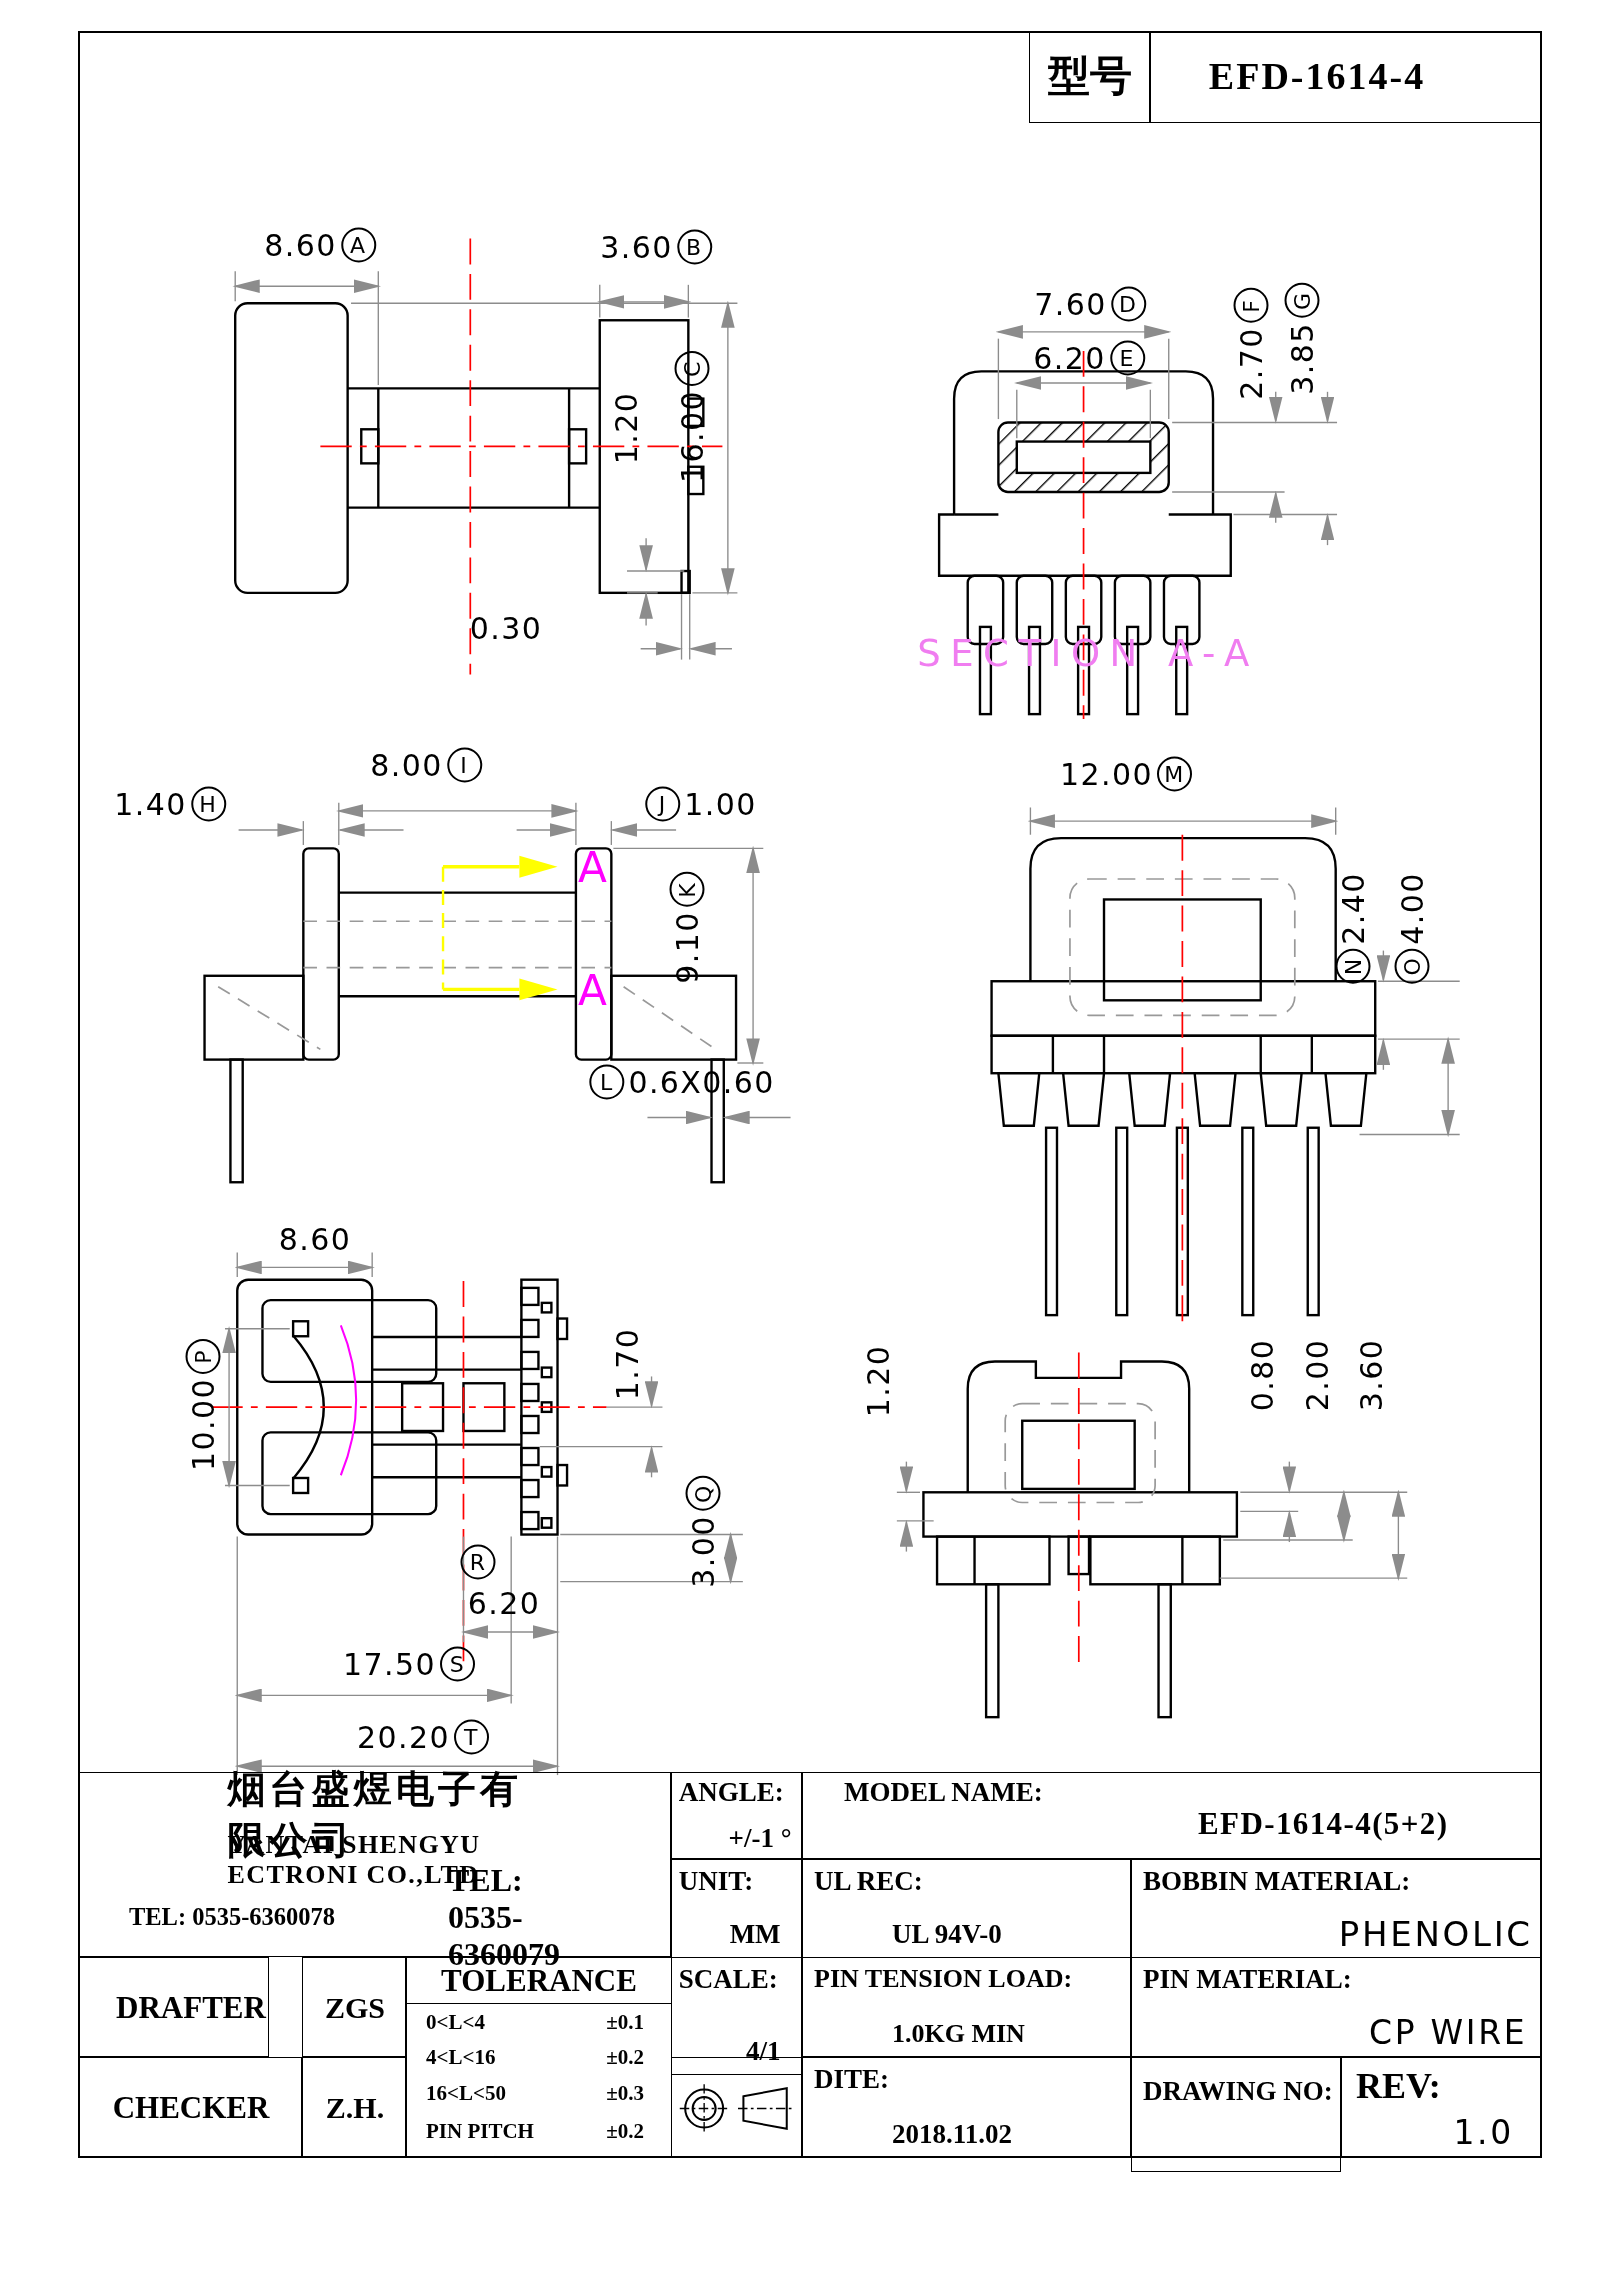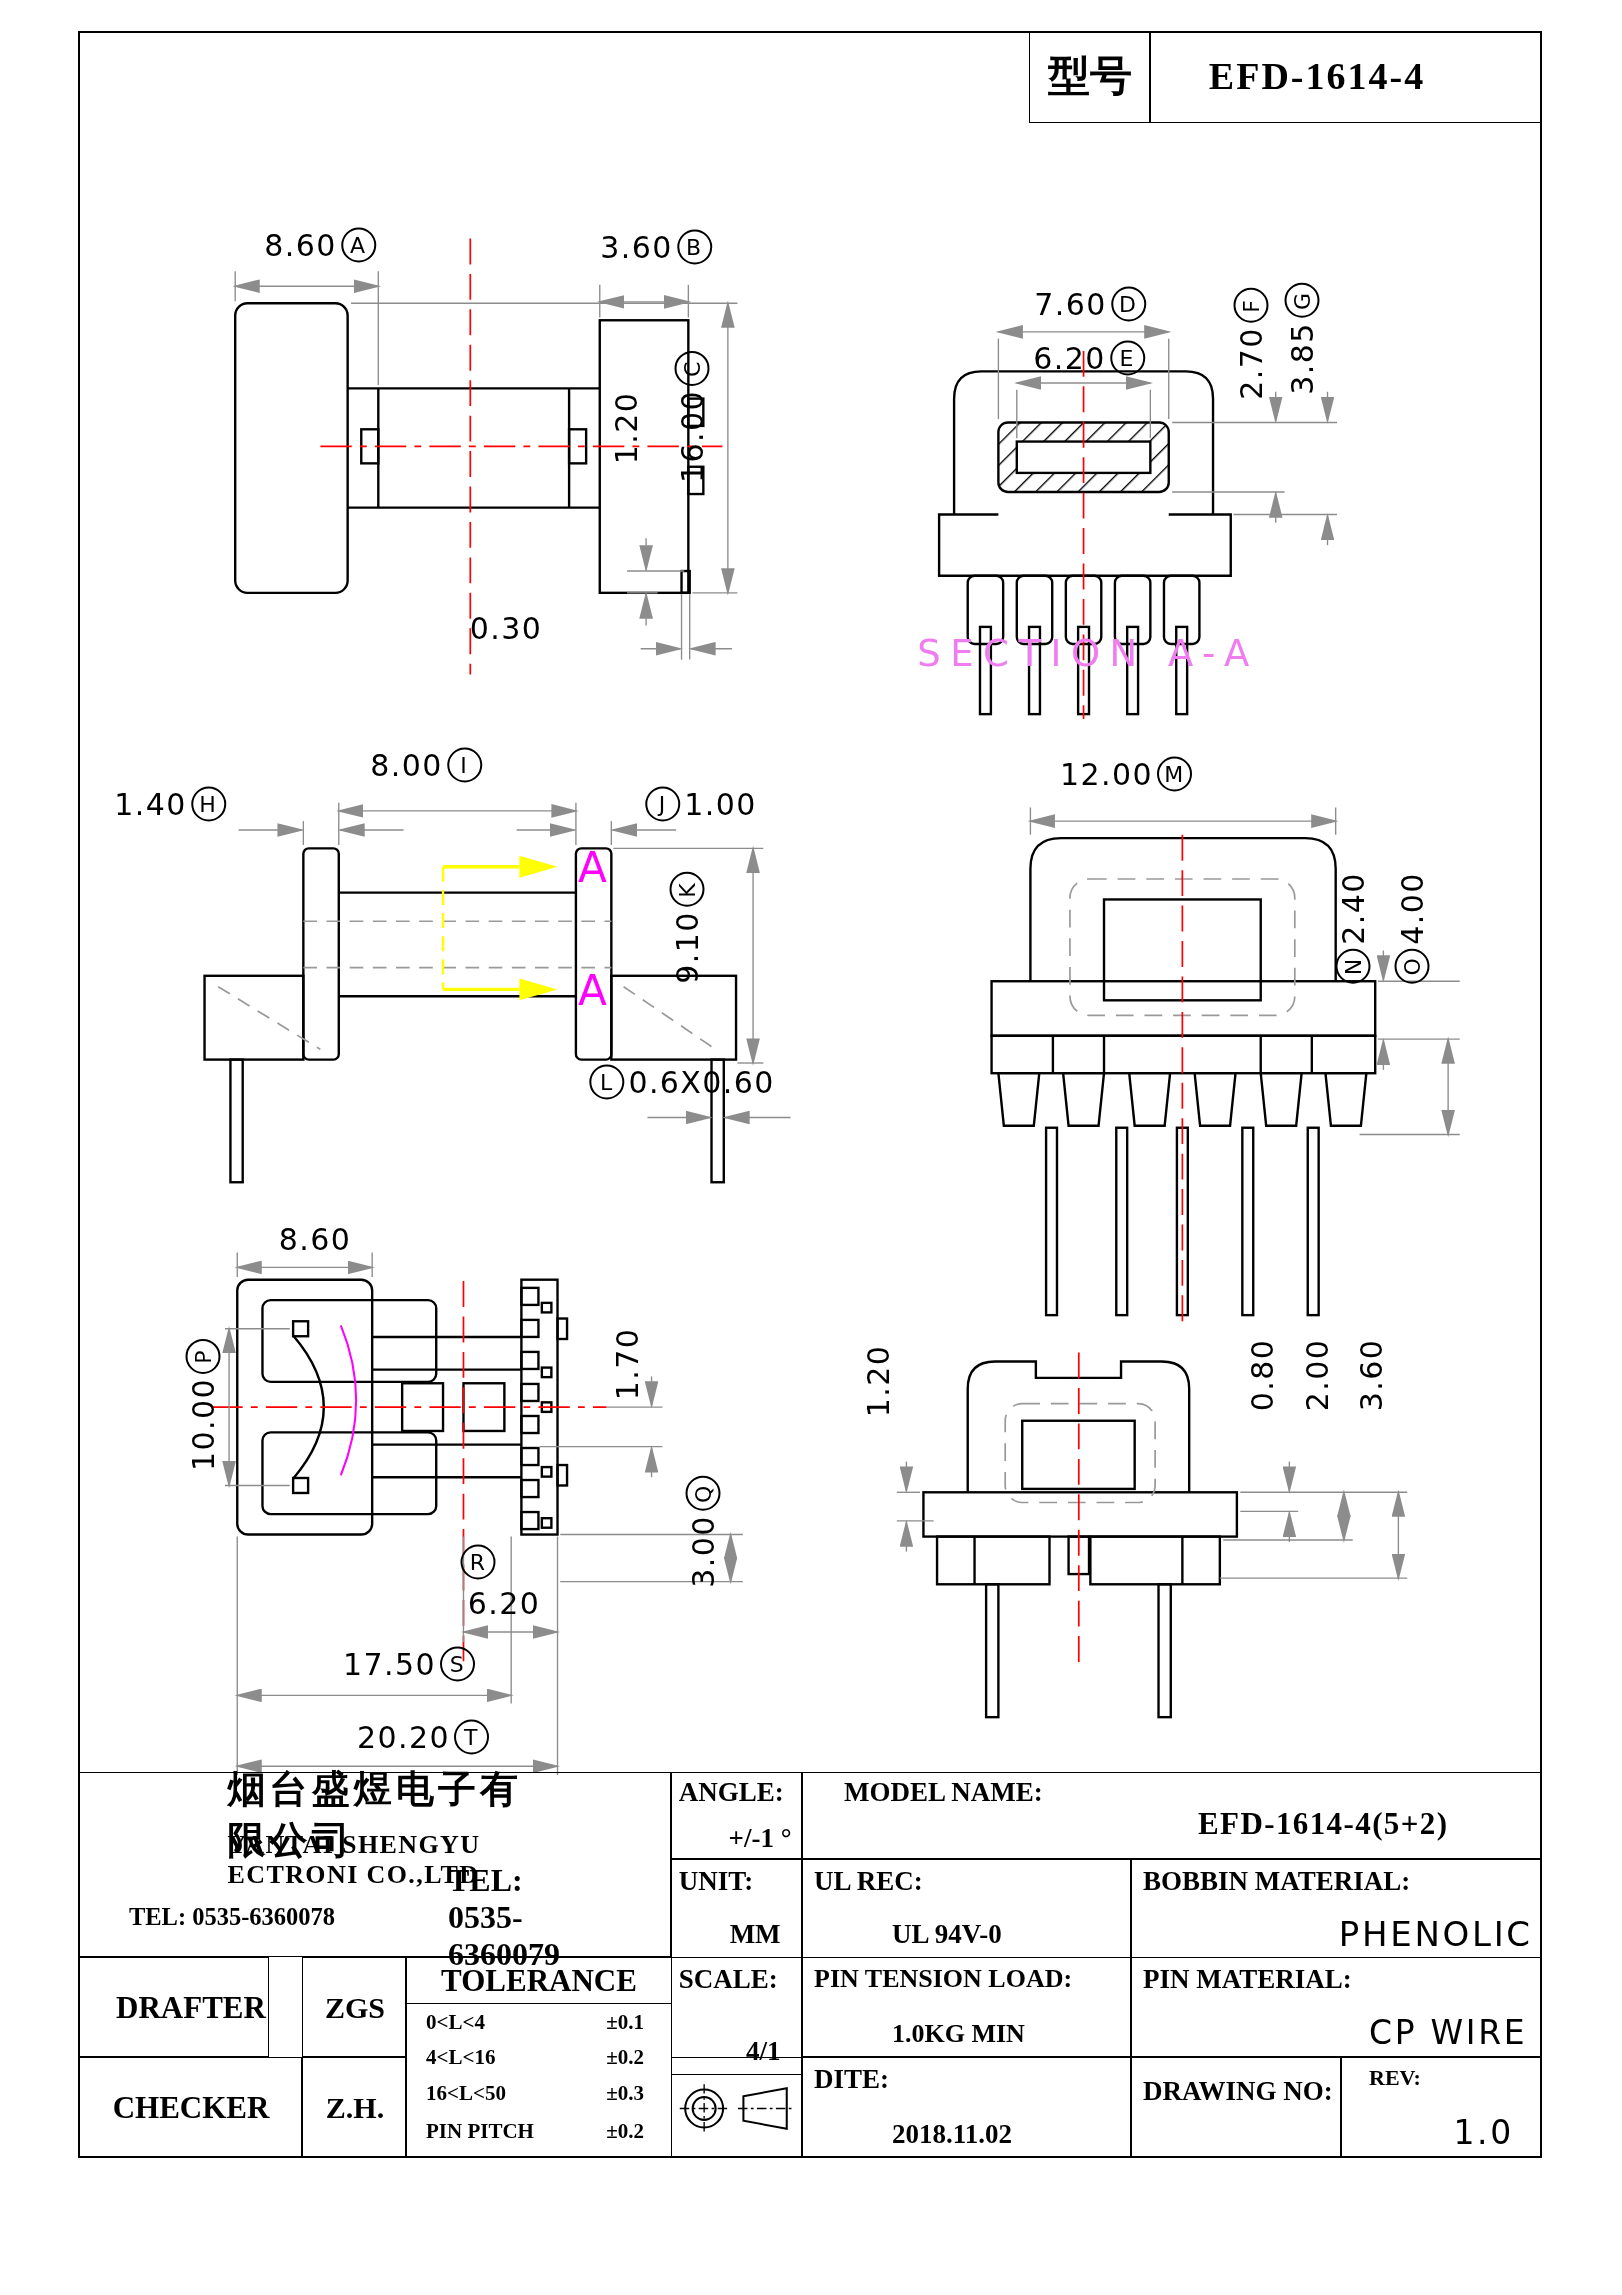--- a/index.html
+++ b/index.html
@@ -459,20 +459,20 @@
     <line x1="2" y1="48" x2="74" y2="48" stroke="#000" stroke-width="2" stroke-dasharray="14 5 4 5"></line>
     <line x1="38" y1="12" x2="38" y2="84" stroke="#000" stroke-width="2" stroke-dasharray="14 5 4 5"></line>
     <path d="M96,30 L160,18 L160,78 L96,66 z" stroke="#000" stroke-width="3" fill="none"></path>
     <line x1="88" y1="48" x2="170" y2="48" stroke="#000" stroke-width="2" stroke-dasharray="14 5 4 5"></line>
   </svg>
 </div>
 <div class="cell" style="left:802px;top:2057px;width:329px;height:101px">
   <div class="abs serifb" style="left:11px;top:5.5px;font-size:27px">DITE:</div>
   <div class="abs serifb" style="left:89px;bottom:6.8px;font-size:27px">2018.11.02</div>
 </div>
-<div class="cell" style="left:1131px;top:2057px;width:210px;height:101px">
+<div class="cell" style="left:1131px;top:2057px;width:210px;height:115px">
   <div class="abs serifb" style="left:11px;top:17.7px;font-size:27px">DRAWING NO:</div>
 </div>
 <div class="cell" style="left:1341px;top:2057px;width:201px;height:101px">
-  <div class="abs serifb" style="left:27px;top:6.8px;font-size:22px">REV:</div>
+  <div class="abs serifb" style="left:14px;top:6.8px;font-size:36px">REV:</div>
   <div class="abs thin" style="right:27px;bottom:5.5px;font-size:33px">1.0</div>
 </div>
 
 
 </body></html>

